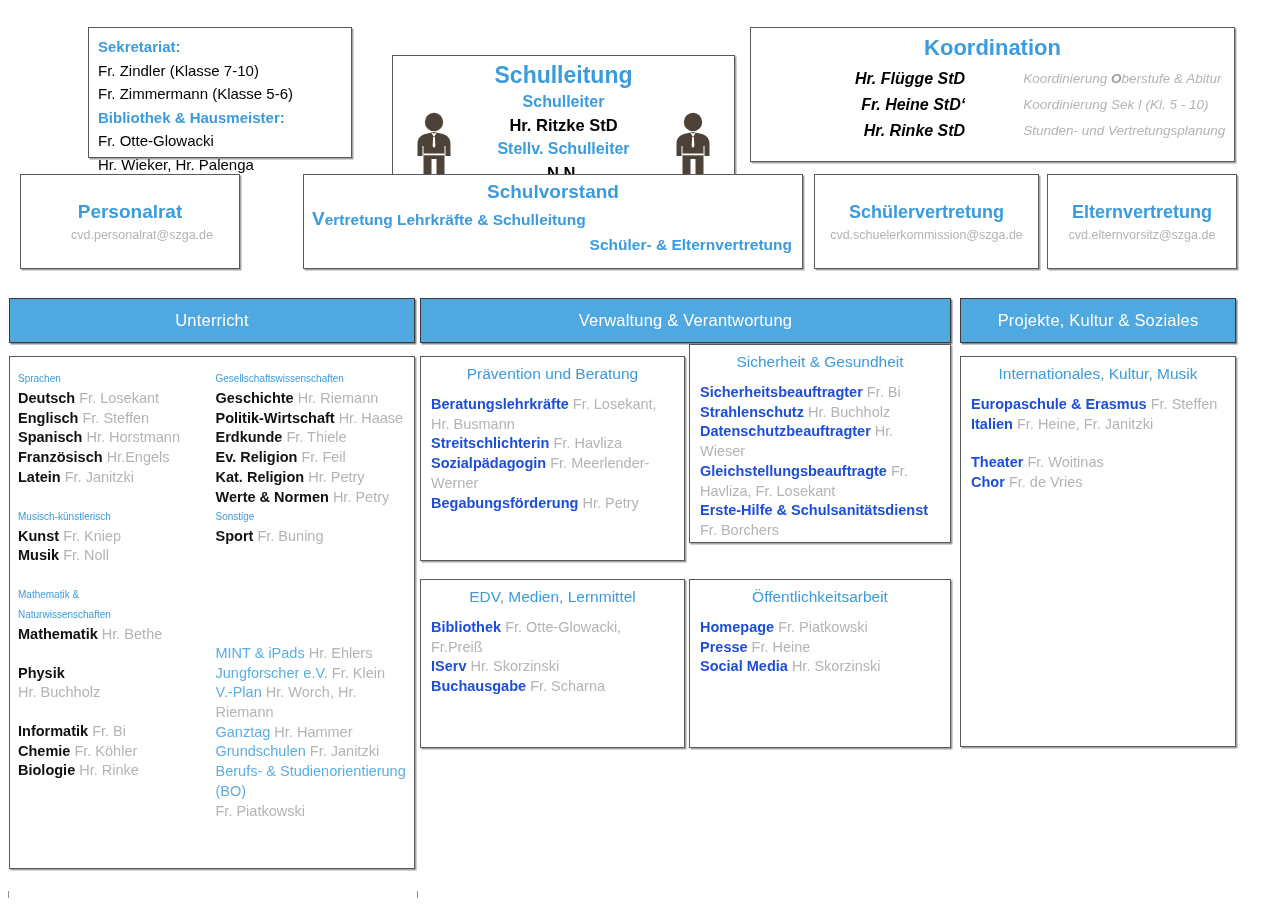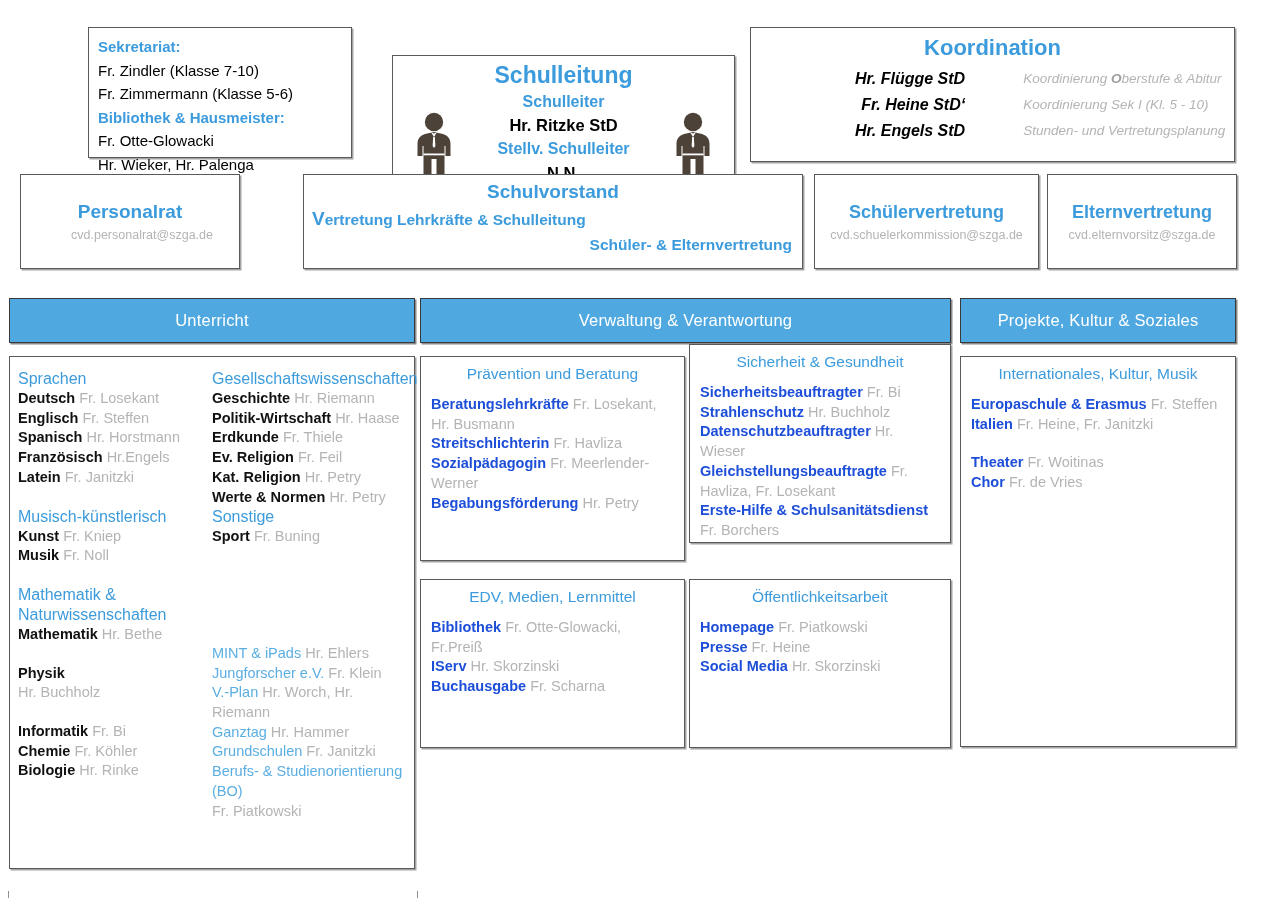--- a/index.html
+++ b/index.html
@@ -112,21 +112,21 @@
   .entries { padding: 0 10px; margin-top: 12px; }
   .entry { font-size: 14.5px; line-height: 19.7px; }
   .entry .k { font-weight: bold; color: #1d4ed8; }
   .entry .v { color: #B4B4B4; }
   .spacer { height: 19px; }
 
   
   .fach-cols { display: flex; padding: 0 8px; margin-top: 12px; }
   .fach-col { width: 50%; }
   .fach-col.right { padding-left: 7px; }
-  .cat { font-size: 16px; color: #3C9BDC; line-height: 20px; }
+  .cat { font-size: 10px; color: #3C9BDC; line-height: 20px; }
   .row { font-size: 14.5px; line-height: 19.7px; }
   .row .k { font-weight: bold; color: #111; }
   .row .v { color: #B4B4B4; }
   .row.bluelabel .k { color: #5BAEE2; font-weight: normal; }
   .gap-s { height: 19px; }
   .gap-l { height: 97px; }
 
   .tick { position: absolute; width: 1px; height: 7px; background: #909090; }
   #tick1 { left: 8px; top: 891px; }
   #tick2 { left: 417px; top: 891px; }
@@ -181,21 +181,21 @@
       <tbody>
           <tr>
         <td class="nm">Hr. Flügge StD</td>
         <td class="rl"><span>Koordinierung </span><b>O</b><span>berstufe &amp; Abitur</span></td>
       </tr>
       <tr>
         <td class="nm">Fr.  Heine StD‘</td>
         <td class="rl">Koordinierung Sek I (Kl. 5 - 10)</td>
       </tr>
       <tr>
-        <td class="nm">Hr. Engels StD</td>
+        <td class="nm">Hr. Rinke StD</td>
         <td class="rl">Stunden- und Vertretungsplanung</td>
       </tr>
     </tbody>
       </table>
   </div>
 
   <div class="box" id="personalrat">
     <div class="t">Personalrat</div>
     <div class="m">cvd.personalrat@szga.de</div>
   </div>

